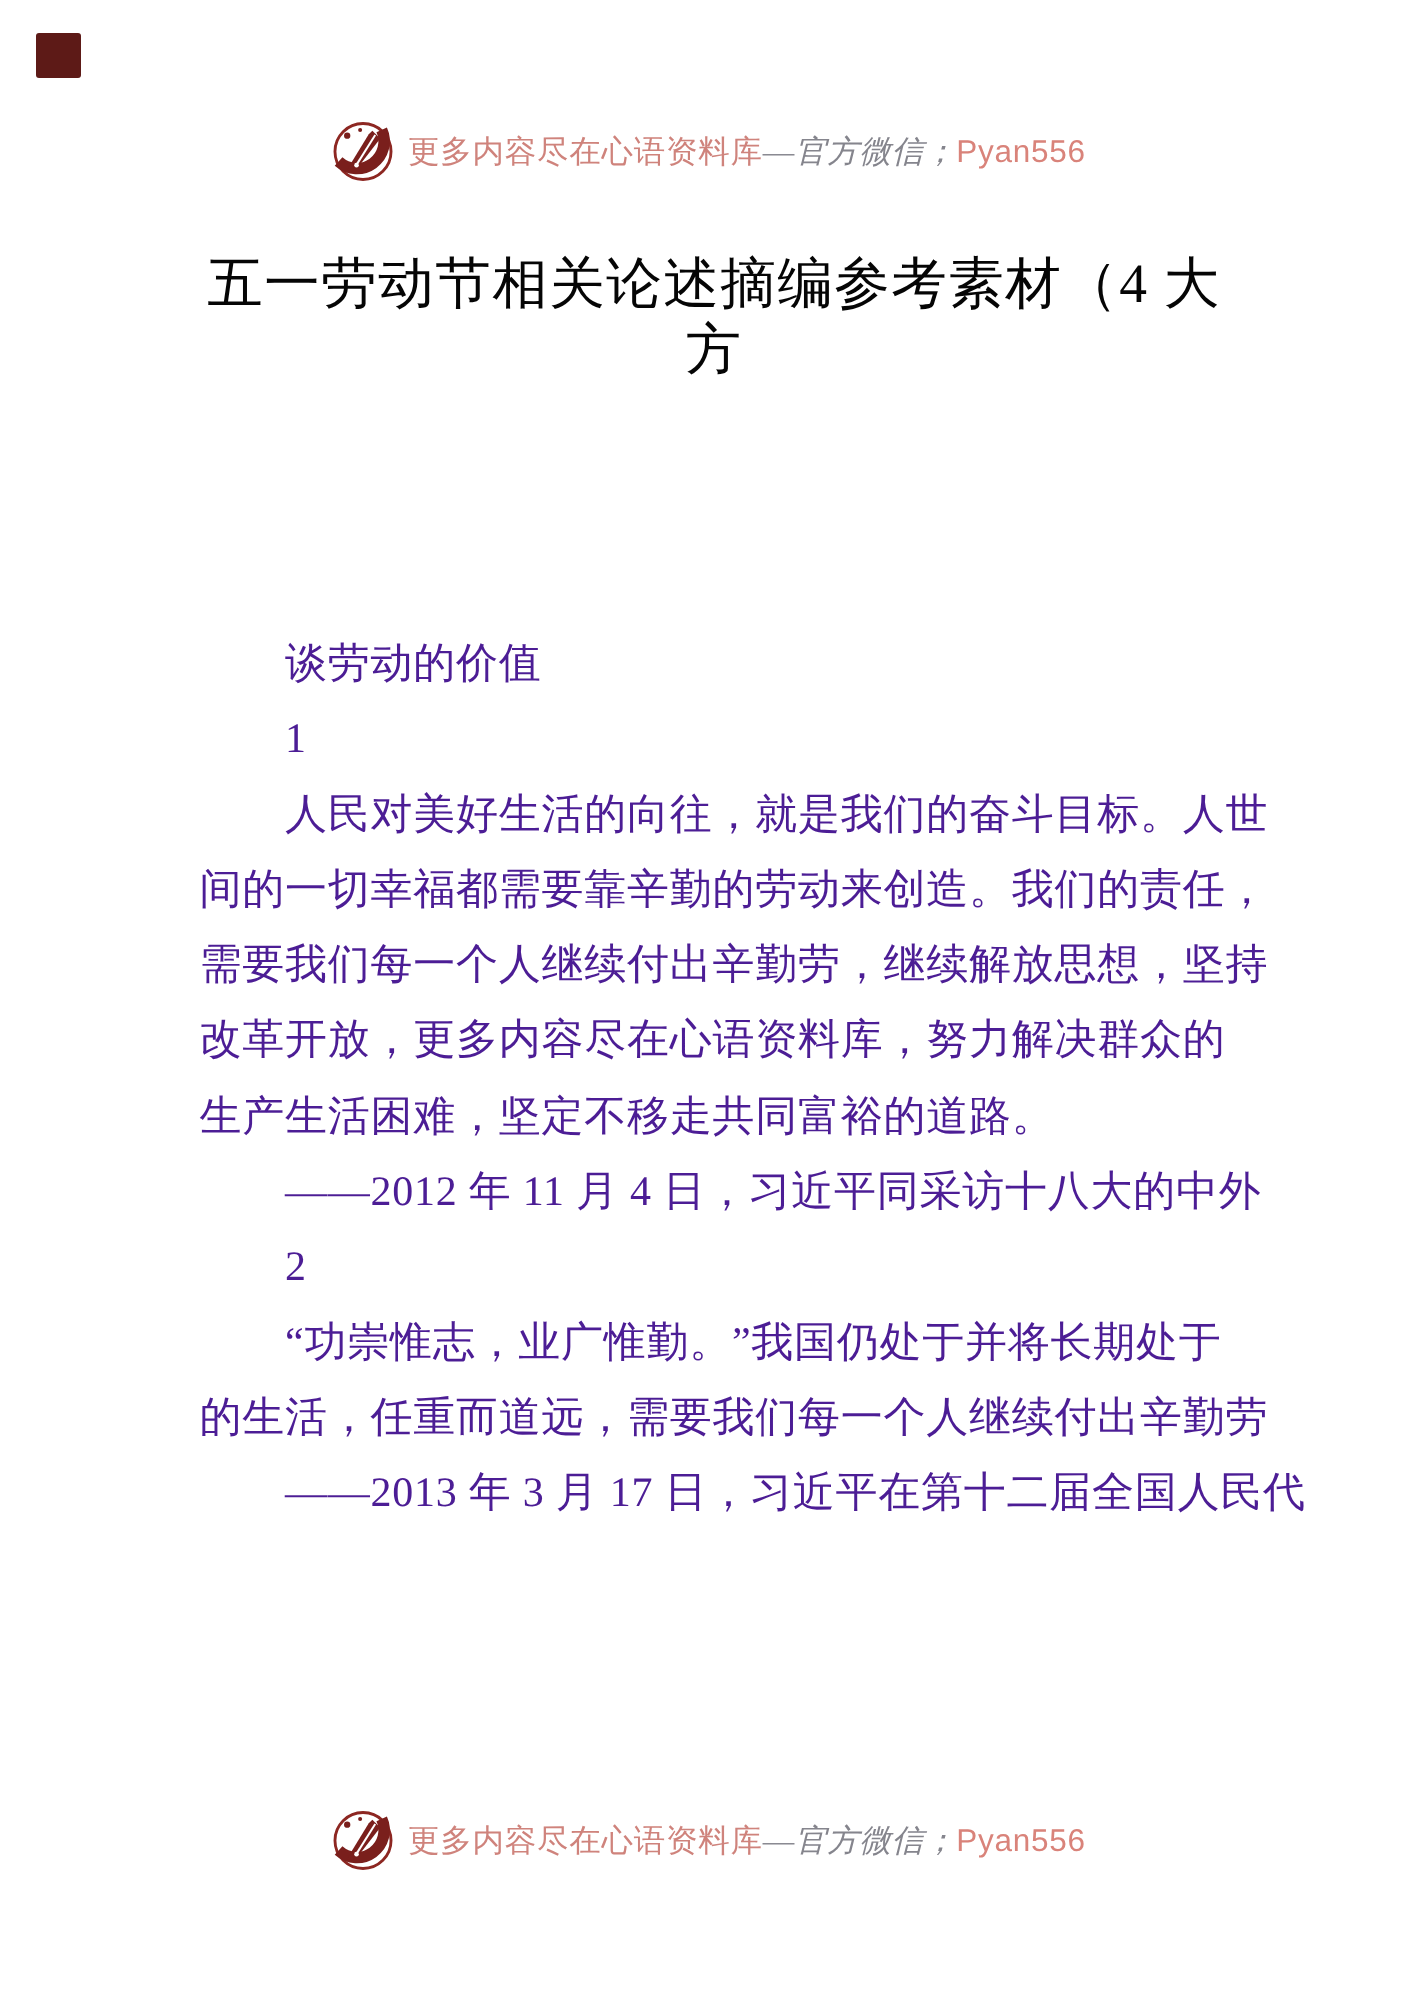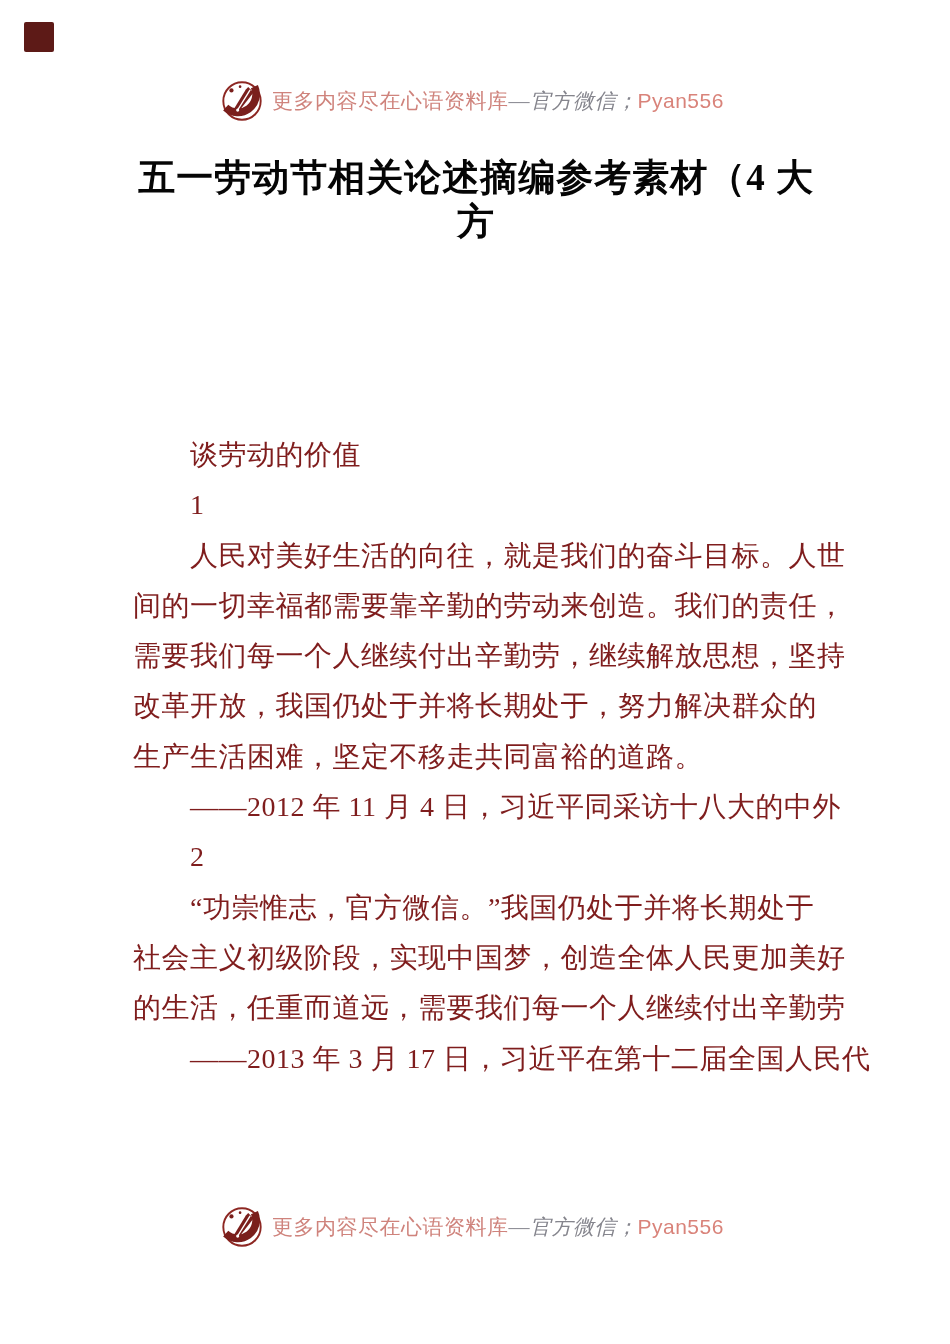--- a/index.html
+++ b/index.html
@@ -18,28 +18,28 @@
   }
   .brandbar.at-top { top:78px; }
   .brandbar.at-bottom { top:1204px; }
   .brand-logo { width:46px; height:46px; flex:0 0 auto; }
   .brand-text { font-size:21px; letter-spacing:0.5px; }
   .brand-main  { color:#cf837c; }
   .brand-dash  { color:#8a8a92; }
   .brand-label { color:#85858d; font-style:italic; }
   .brand-id    { color:#d9837a; font-family:"Liberation Sans", sans-serif; font-style:normal; }
   .doc-title {
-    position:absolute; left:130px; top:156px; width:692px;
-    text-align:center; font-weight:bold; color:#050505;
+    position:absolute; left:130px; top:168px; width:692px;
+    text-align:center; font-weight:normal; color:#050505;
     font-size:37px; letter-spacing:1px;
   }
   .doc-title .title-line { line-height:44px; margin-bottom:79px; }
   .doc-body {
-    position:absolute; left:133px; top:430px; width:700px;
-    font-size:28px; color:#7f1d1d; letter-spacing:0.5px;
+    position:absolute; left:133px; top:418px; width:700px;
+    font-size:28px; color:#4c1d95; letter-spacing:0.5px;
   }
   .doc-body .body-line {
     height:50.3px; line-height:50.3px; white-space:nowrap;
   }
 </style>
 </head>
 <body>
 
 <div class="page">
 
@@ -63,26 +63,25 @@
   <div class="doc-title">
       <div class="title-line">五一劳动节相关论述摘编参考素材（4 大方</div>
     </div>
 
   <div class="doc-body">
       <div class="body-line">　　谈劳动的价值</div>
       <div class="body-line">　　1</div>
       <div class="body-line">　　人民对美好生活的向往，就是我们的奋斗目标。人世</div>
       <div class="body-line">间的一切幸福都需要靠辛勤的劳动来创造。我们的责任，</div>
       <div class="body-line">需要我们每一个人继续付出辛勤劳，继续解放思想，坚持</div>
-      <div class="body-line">改革开放，我国仍处于并将长期处于，努力解决群众的</div>
+      <div class="body-line">改革开放，更多内容尽在心语资料库，努力解决群众的</div>
       <div class="body-line">生产生活困难，坚定不移走共同富裕的道路。</div>
       <div class="body-line">　　——2012 年 11 月 4 日，习近平同采访十八大的中外</div>
       <div class="body-line">　　2</div>
-      <div class="body-line">　　“功崇惟志，官方微信。”我国仍处于并将长期处于</div>
-      <div class="body-line">社会主义初级阶段，实现中国梦，创造全体人民更加美好</div>
+      <div class="body-line">　　“功崇惟志，业广惟勤。”我国仍处于并将长期处于</div>
       <div class="body-line">的生活，任重而道远，需要我们每一个人继续付出辛勤劳</div>
       <div class="body-line">　　——2013 年 3 月 17 日，习近平在第十二届全国人民代</div>
     </div>
 
   <div class="brandbar at-bottom">
     <svg class="brand-logo" viewBox="0 0 48 48">
       <circle cx="24" cy="24" r="19.5" fill="none" stroke="#8d2722" stroke-width="2"></circle>
       <path d="M7 31 A19 19 0 0 0 37 9" fill="none" stroke="#7a1f1c" stroke-width="8"></path>
       <circle cx="13" cy="13" r="2.2" fill="#7a1f1c"></circle>
       <circle cx="22" cy="9" r="1.4" fill="#7a1f1c"></circle>

